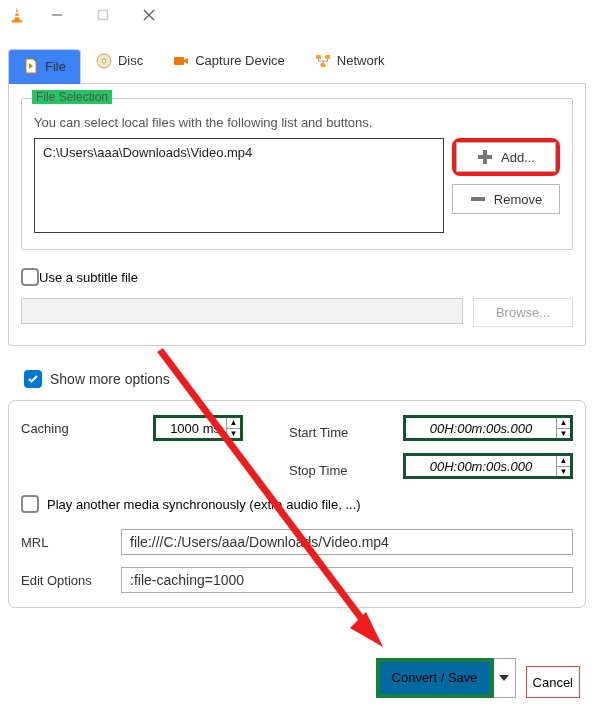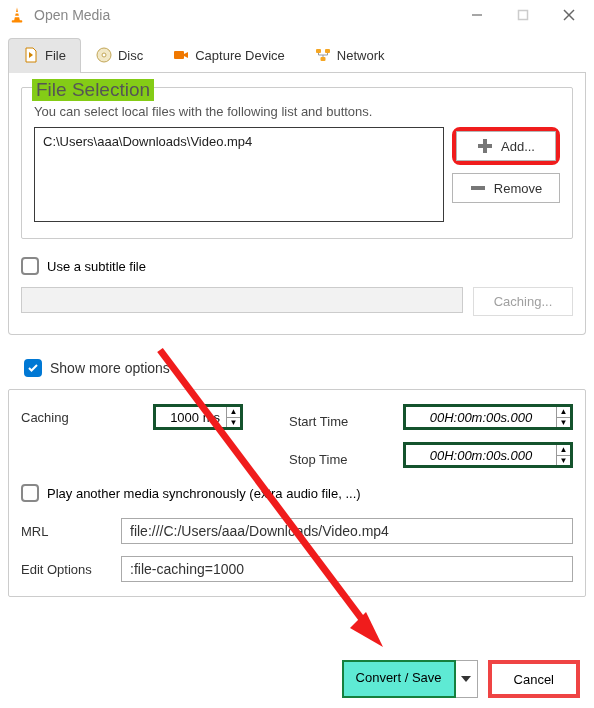--- a/index.html
+++ b/index.html
@@ -3,71 +3,70 @@
 <meta charset="utf-8">
 <style>
 * { box-sizing: border-box; margin: 0; padding: 0; font-family: "Segoe UI", Tahoma, sans-serif; font-size: 13px; }
 body { background: #fff; width: 594px; height: 708px; overflow: hidden; position: relative; }
 .titlebar { display: flex; align-items: center; height: 30px; padding: 0 2px; background: #fff; }
 .titlebar .app-icon { width: 18px; height: 18px; margin: 0 8px 0 6px; }
 .titlebar .title { color: #888; font-size: 14px; flex: 1; }
 .titlebar .winbtn { width: 46px; height: 30px; display: flex; align-items: center; justify-content: center; color: #888; }
 .tabs { display: flex; border-bottom: 1px solid #ccc; margin: 8px 8px 0 8px; }
 .tab { display: flex; align-items: center; gap: 6px; padding: 8px 14px 10px; border: 1px solid transparent; border-bottom: none; cursor: pointer; margin-bottom: -1px; color: #333; }
-.tab.active { border-color: #ccc; border-radius: 4px 4px 0 0; background: #e5e5e5; }
+.tab.active { border-color: #ccc; border-radius: 4px 4px 0 0; background: #3b82f6; margin-top: 11px; }
 .tab .ticon { width: 16px; height: 16px; }
 .panel { border: 1px solid #ccc; border-top: none; margin: 0 8px; padding: 14px 12px 18px; border-radius: 0 0 4px 4px; }
 .fieldset { border: 1px solid #ccc; border-radius: 2px; padding: 16px 12px 16px; position: relative; }
-.fieldset > legend { position: absolute; top: -9px; left: 10px; padding: 0 4px; background: #84cc16; color: #555; font-size: 19px; }
+.fieldset > legend { position: absolute; top: -9px; left: 10px; padding: 0 4px; background: #22c55e; color: #555; font-size: 12px; }
 .helprow { color: #555; margin-bottom: 8px; }
 .filesrow { display: flex; gap: 8px; }
 .filelist { border: 1px solid #3a3a3a; height: 95px; flex: 1; padding: 6px 8px; font-size: 14px; color: #222; }
 .filebtns { display: flex; flex-direction: column; gap: 8px; }
 .btn { border: 1px solid #b5b5b5; background: #fff; padding: 6px 12px; display: inline-flex; align-items: center; gap: 8px; cursor: pointer; min-width: 100px; justify-content: center; font-size: 14px; color: #333; }
 .btn .bicon { width: 16px; height: 16px; }
 .addwrap { border: 4px solid #f01c1c; border-radius: 8px; padding: 0; }
-.subrow { display: flex; align-items: center; gap: 8px; margin-top: 18px; }
+.subrow { display: flex; align-items: center; margin-top: 18px; }
 .chk { width: 18px; height: 18px; border: 2px solid #888; border-radius: 4px; display: inline-flex; align-items: center; justify-content: center; background: #fff; cursor: pointer; }
 .chk.checked { background: #0078d4; border-color: #0078d4; }
 .chk.checked svg { width: 12px; height: 12px; }
 .subpath { margin-top: 12px; display: flex; gap: 10px; }
 .subpath .pathfield { flex: 1; height: 26px; border: 1px solid #ccc; background: #f2f2f2; }
 .btn.disabled { color: #a0a0a0; border-color: #ddd; cursor: default; }
 .moreopts { display: flex; align-items: center; gap: 8px; margin: 24px 0 12px 12px; padding-left: 12px; }
 .moreopts .lbl { color: #333; font-size: 14px; }
-.optsbox { border: 1px solid #ccc; margin: 0 8px; padding: 14px 12px; border-radius: 2px; }
+.optsbox { border: 1px solid #ccc; margin: 0 8px; padding: 14px 12px; border-radius: 7px; }
 .gridrow { display: flex; align-items: center; margin-bottom: 12px; }
 .gridrow .lbl { color: #333; width: 100px; }
 .gridrow .lbl.rt { width: 82px; text-align: left; margin-top: 8px; }
 .spin { display: flex; align-items: center; border: 3px solid #14532d; height: 26px; margin-left: 32px; }
 .spin input { border: none; outline: none; height: 100%; padding: 0 6px; text-align: right; width: 70px; font-size: 13px; }
 .spin input.wide { width: 150px; text-align: center; font-style: italic; }
 .spin .steppers { display: flex; flex-direction: column; width: 14px; border-left: 1px solid #999; height: 100%; }
 .spin .steppers div { flex: 1; display: flex; align-items: center; justify-content: center; font-size: 8px; cursor: pointer; }
 .spin .steppers div:first-child { border-bottom: 1px solid #999; }
 .txtin { border: 1px solid #aaa; height: 26px; padding: 0 8px; flex: 1; font-size: 14px; color: #333; }
 .playrow { display: flex; align-items: center; gap: 8px; margin: 16px 0; }
 .footer { position: absolute; bottom: 10px; right: 14px; display: flex; gap: 10px; }
 .splitbtn { display: inline-flex; }
-.splitbtn .main { border: 2px solid #15803d; padding: 7px 12px; background: #5eead4; cursor: pointer; font-size: 14px; }
+.splitbtn .main { border: 4px solid #15803d; padding: 7px 12px; background: #0369a1; cursor: pointer; font-size: 14px; }
 .splitbtn .arrow { border: 1px solid #aaa; border-left: none; width: 22px; display: flex; align-items: center; justify-content: center; cursor: pointer; background: #fff; }
-.cancelbtn { border: 4px solid #ef4444; padding: 7px 22px; background: #fff; cursor: pointer; font-size: 14px; }
+.cancelbtn { border: 1px solid #ef4444; padding: 7px 6px; background: #fff; cursor: pointer; font-size: 14px; margin-top: 8px; }
 .arrow-annot { position: absolute; pointer-events: none; }
 </style>
 </head>
 <body>
 
 <div class="titlebar">
   <svg class="app-icon" viewBox="0 0 24 24">
       <path d="M12 2 L16 20 H8 Z" fill="#ff8a00"></path>
       <rect x="9" y="8" width="6" height="2" fill="#fff"></rect>
       <rect x="8.3" y="13" width="7.4" height="2" fill="#fff"></rect>
       <rect x="5" y="19" width="14" height="3" rx="1" fill="#ff8a00"></rect>
     </svg>
-  <span class="title">Open Media</span>
   <div class="winbtn">
       <svg width="12" height="12">
         <line x1="1" y1="6" x2="11" y2="6" stroke="#888" stroke-width="1.5"></line>
       </svg>
     </div>
   <div class="winbtn">
       <svg width="12" height="12">
         <rect x="1.5" y="1.5" width="9" height="9" fill="none" stroke="#ccc" stroke-width="1.5"></rect>
       </svg>
     </div>
@@ -140,21 +139,21 @@
     </div>
   </div>
 
   <div class="subrow">
     <span class="chk"></span>
     <span>Use a subtitle file</span>
   </div>
   <div class="subpath">
     <div class="pathfield"></div>
     <button class="btn disabled">
-      <span>Caching...</span>
+      <span>Browse...</span>
     </button>
   </div>
 </div>
 
 <div class="moreopts">
   <span class="chk checked">
     <svg viewBox="0 0 12 12">
         <path d="M2 6l2.5 2.5L10 3" stroke="#fff" stroke-width="2" fill="none"></path>
       </svg>
   </span>

